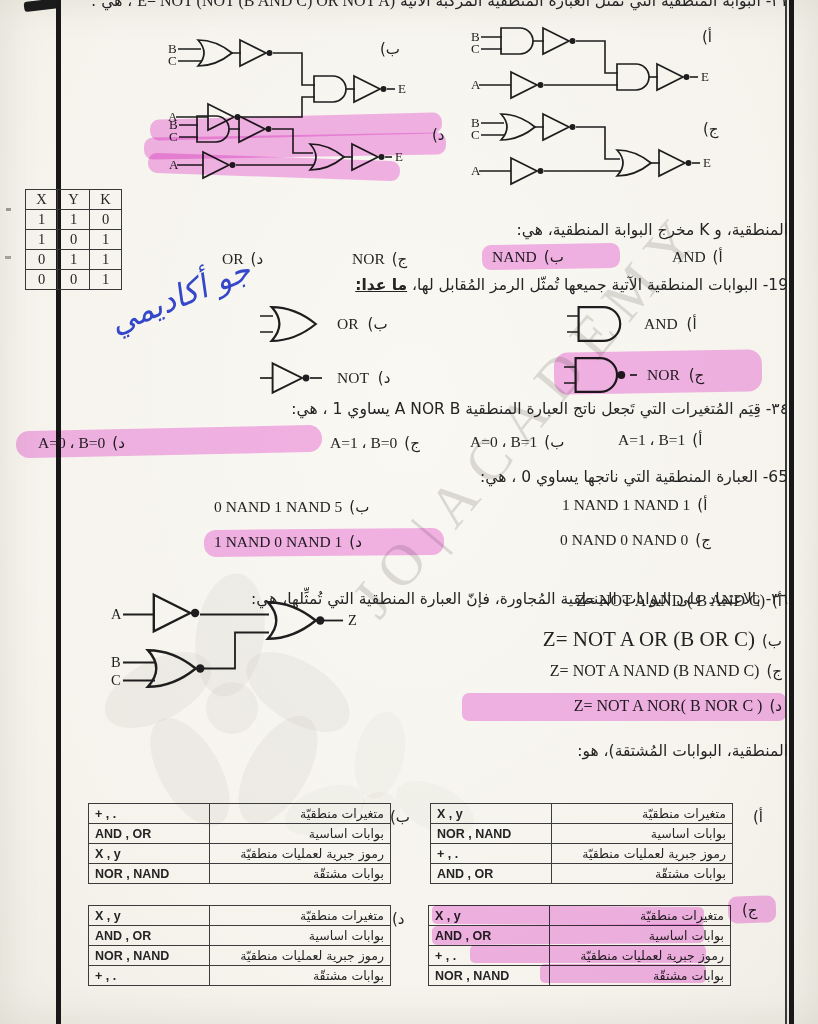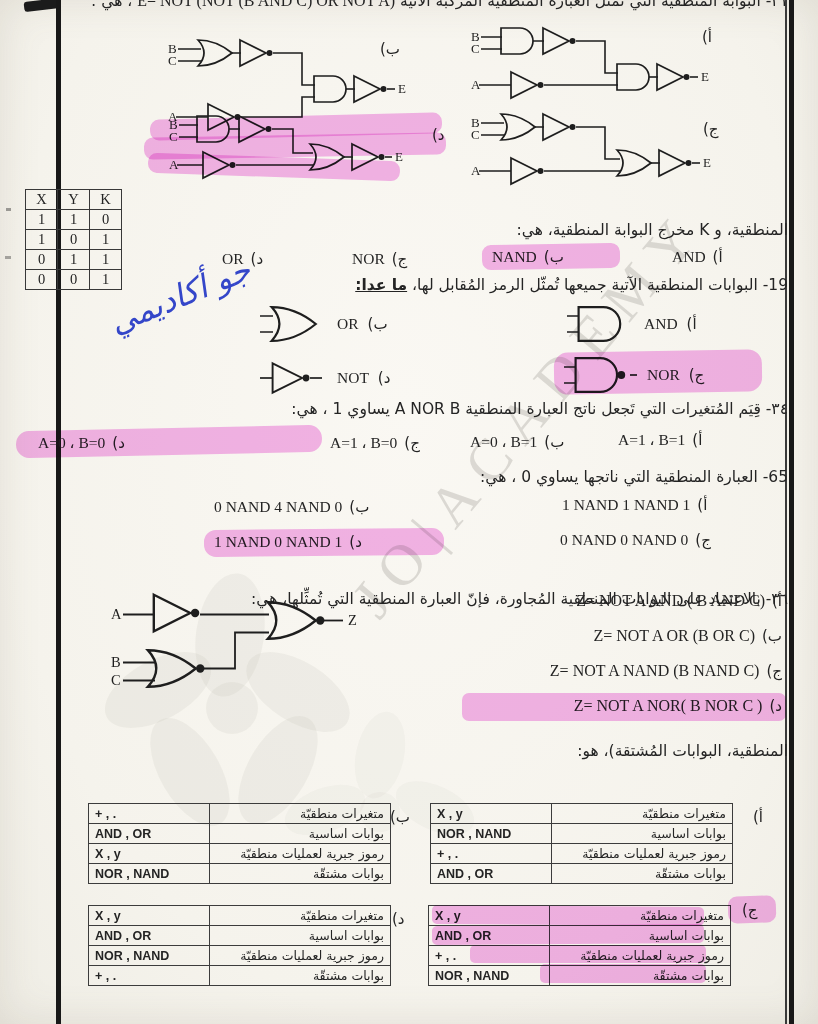--- a/index.html
+++ b/index.html
@@ -274,21 +274,21 @@
       <span class="opt-txt" dir="rtl" style="direction:rtl">A=0 ، B=0</span>
     </div>
 
     <div class="qline" style="right:30px;top:468px">65- العبارة المنطقية التي ناتجها يساوي 0 ، هي:</div>
     <div class="opt" style="left:562px;top:496px">
       <span class="optlbl">أ)</span>
       <span class="opt-txt">1 NAND 1 NAND 1</span>
     </div>
     <div class="opt" style="left:214px;top:498px">
       <span class="optlbl">ب)</span>
-      <span class="opt-txt">0 NAND 4 NAND 0</span>
+      <span class="opt-txt">0 NAND 1 NAND 5</span>
     </div>
     <div class="opt" style="left:560px;top:531px">
       <span class="optlbl">ج)</span>
       <span class="opt-txt">0 NAND 0 NAND 0</span>
     </div>
     <div class="opt" style="left:214px;top:533px">
       <span class="optlbl">د)</span>
       <span class="opt-txt">1 NAND 0 NAND 1</span>
     </div>
 
@@ -305,21 +305,21 @@
       <use href="#sym-nor" x="160" y="10" width="62" height="45"></use>
       <path d="M218,32.5 H238" stroke="#1e1e1e" stroke-width="1.8" fill="none"></path>
       <text x="243" y="37">Z</text>
     </svg>
     <div class="opt" style="right:36px;top:592px">
       <span class="optlbl">أ)</span>
       <span class="opt-txt" style="font-size:16px">Z=  NOT A AND ( B AND C)</span>
     </div>
     <div class="opt" style="right:36px;top:627px">
       <span class="optlbl">ب)</span>
-      <span class="opt-txt" style="font-size:16px">Z=  NOT A OR (B OR C)</span>
+      <span class="opt-txt" style="font-size:21px">Z=  NOT A OR (B OR C)</span>
     </div>
     <div class="opt" style="right:36px;top:662px">
       <span class="optlbl">ج)</span>
       <span class="opt-txt" style="font-size:16px">Z=  NOT A NAND (B NAND C)</span>
     </div>
     <div class="opt" style="right:36px;top:697px">
       <span class="optlbl">د)</span>
       <span class="opt-txt" style="font-size:16px">Z=  NOT A NOR( B NOR C )</span>
     </div>
 

